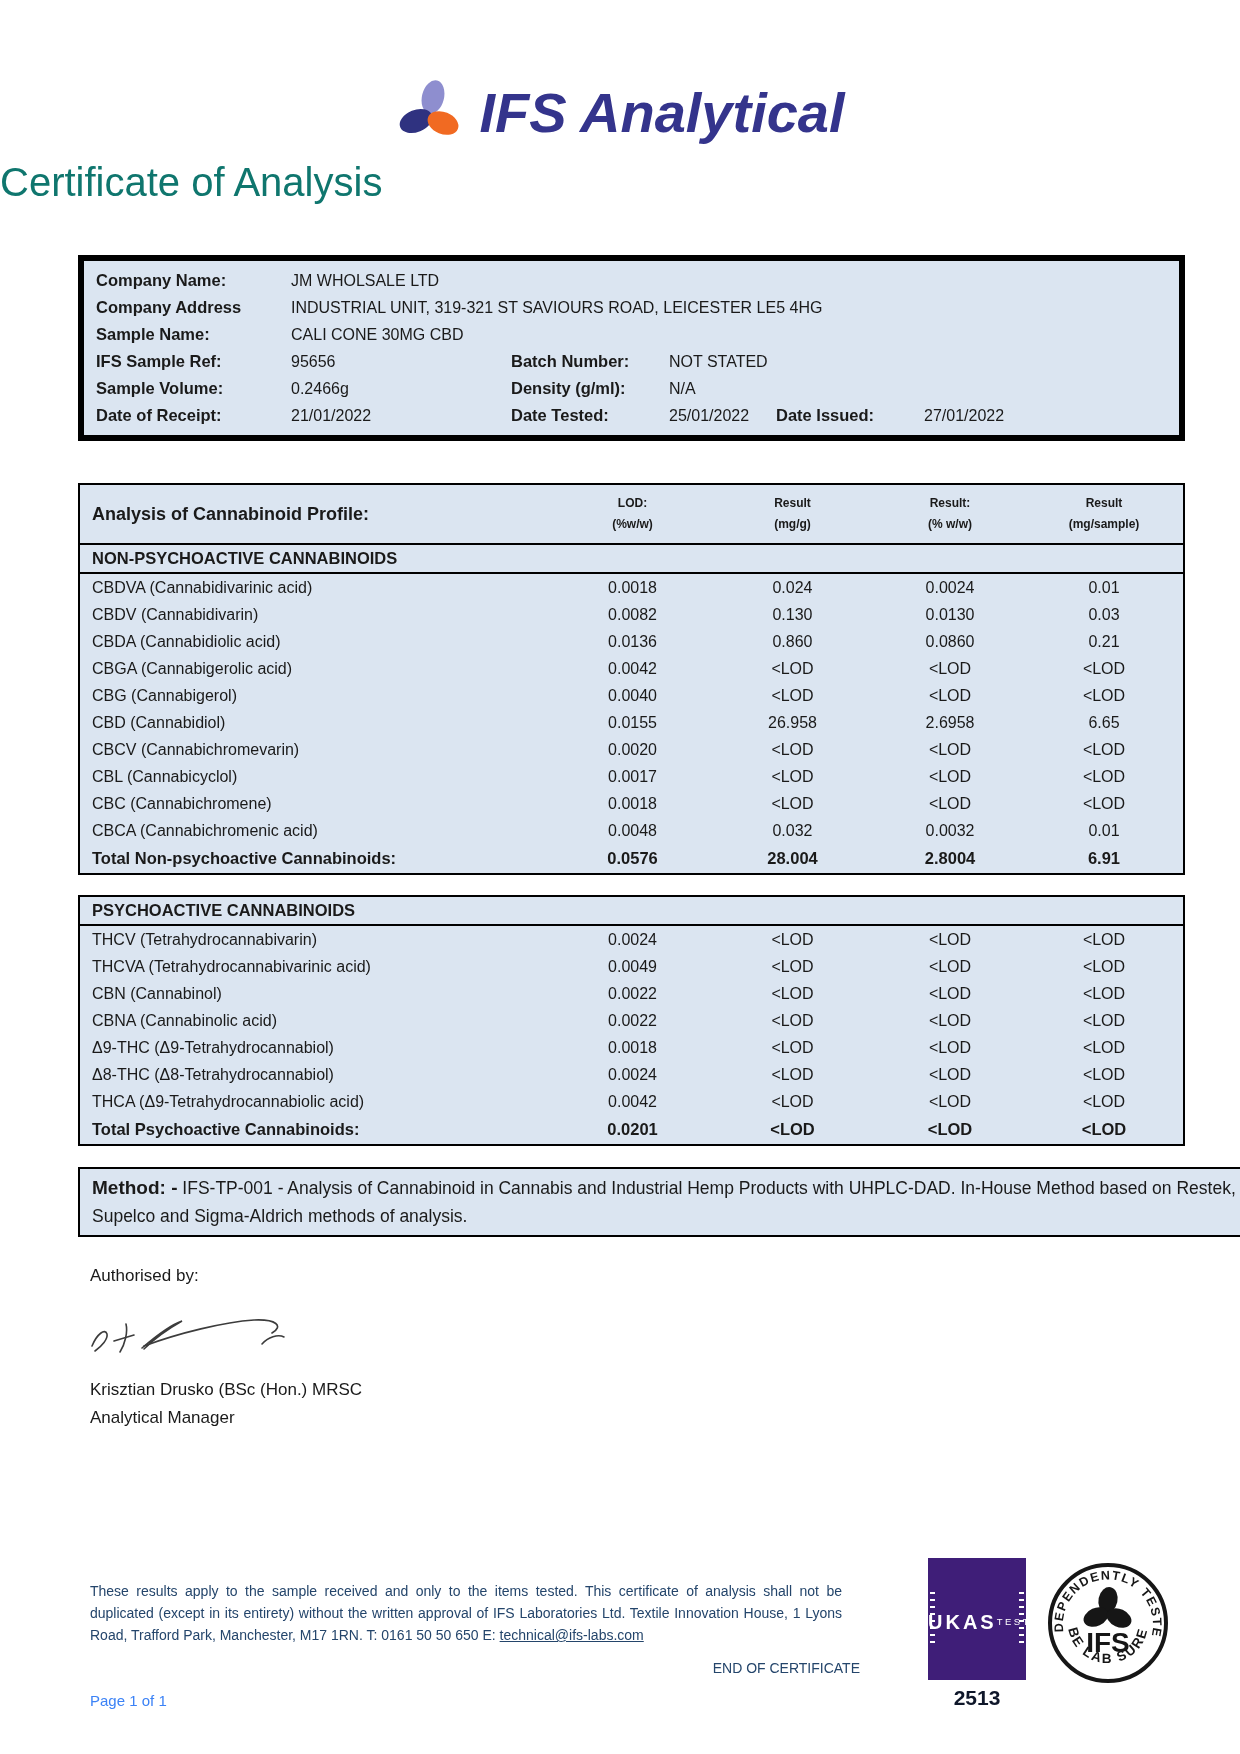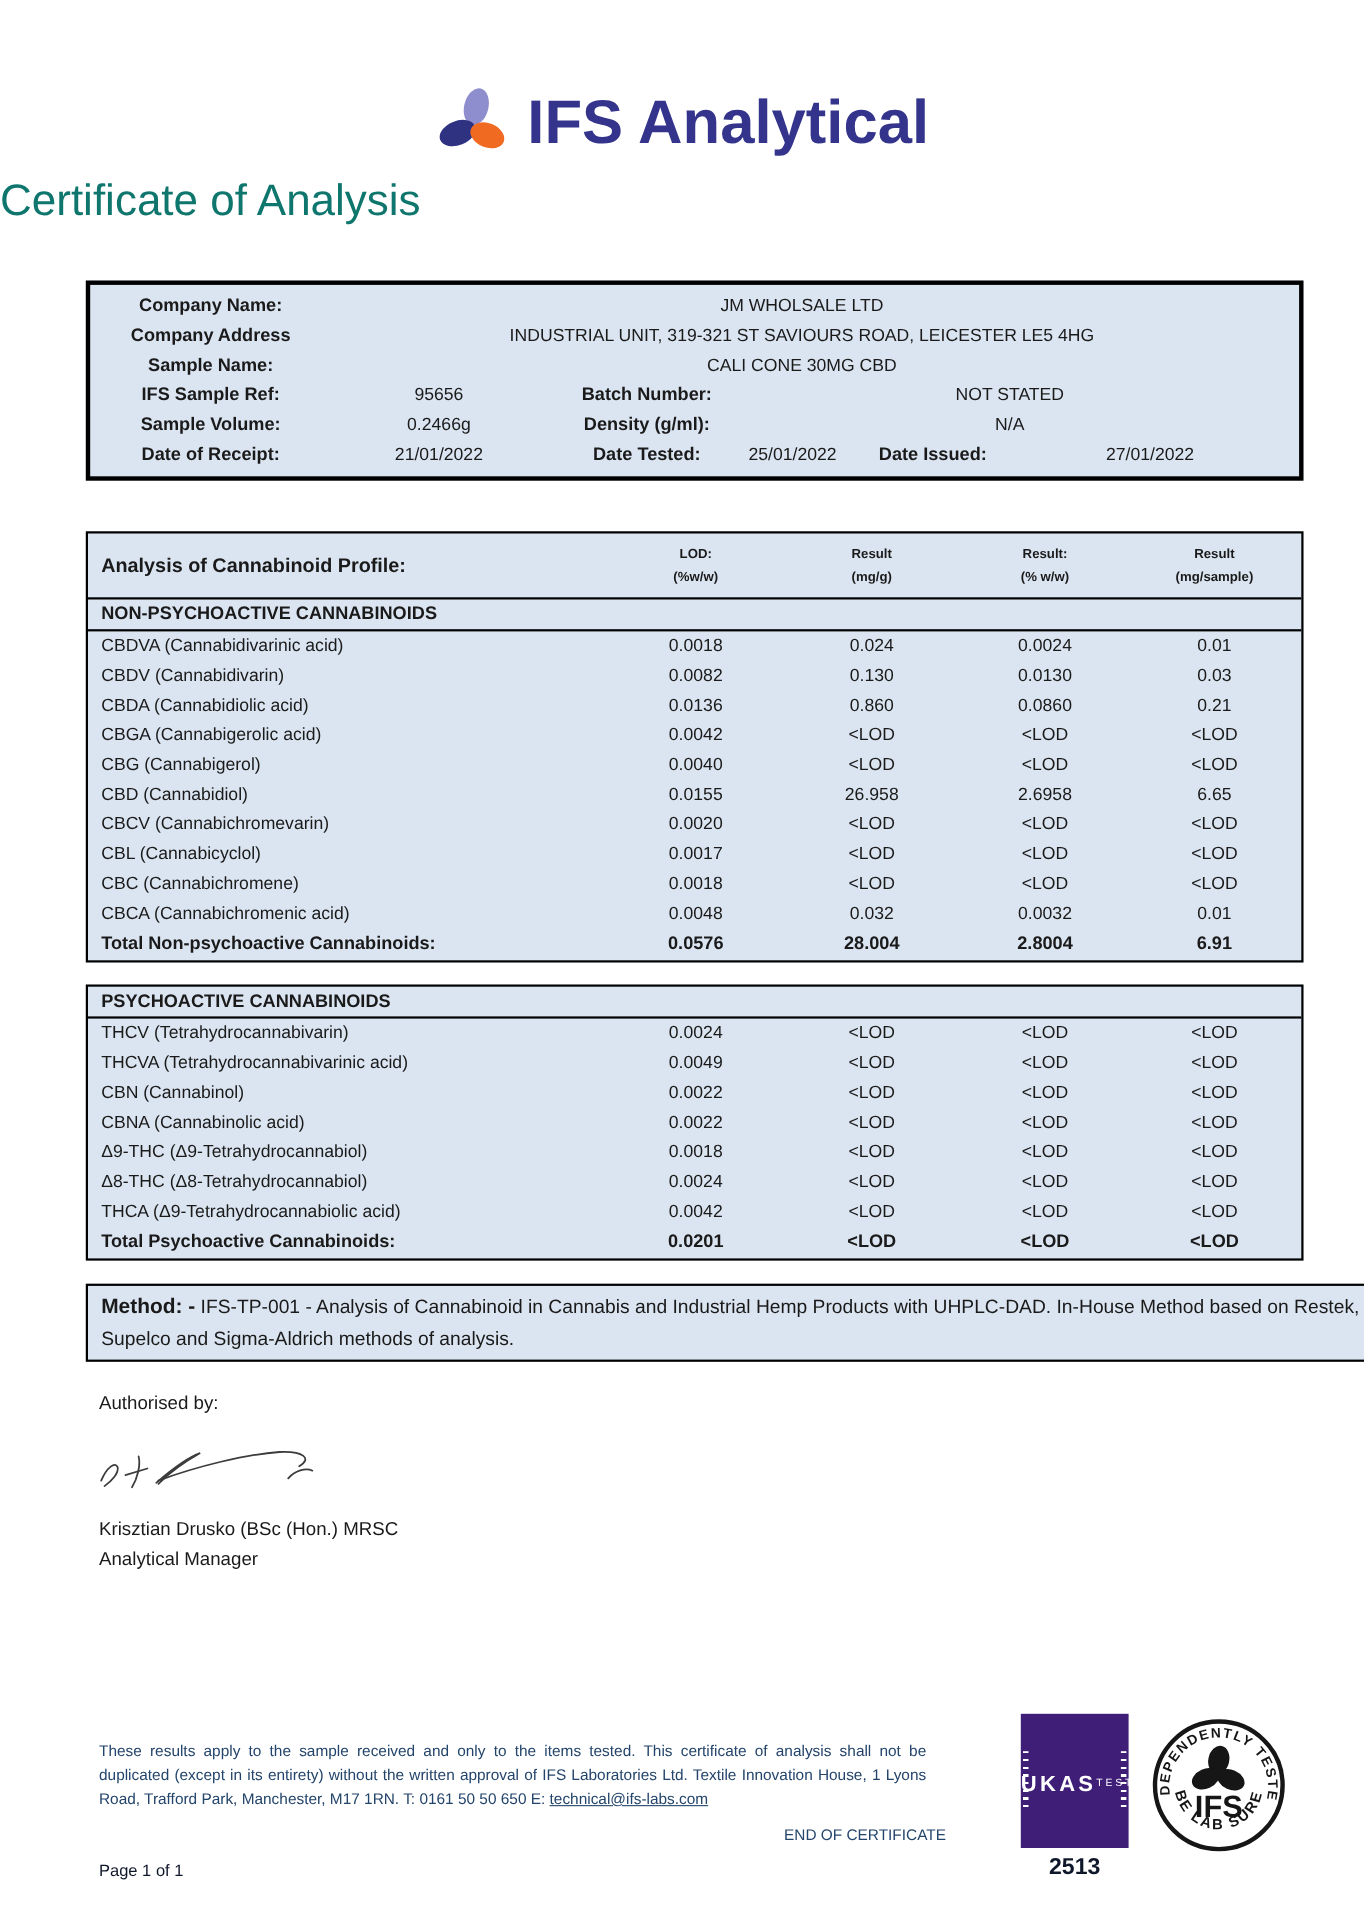--- a/index.html
+++ b/index.html
@@ -1,26 +1,26 @@
 <!DOCTYPE html>
 <html><head>
 <meta charset="utf-8">
 <style>
   html,body{margin:0;padding:0;background:#fff;}
   .page{position:relative;width:1240px;height:1754px;background:#fff;overflow:hidden;
         font-family:"Liberation Sans",sans-serif;color:#1a1a1a;}
 
   
-  .brand-row{position:absolute;top:78px;left:0;width:100%;display:flex;justify-content:center;align-items:flex-start;gap:14px;}
+  .brand-row{position:absolute;top:78px;left:0;width:100%;display:flex;justify-content:center;align-items:center;gap:14px;font-style:italic;}
   .brand-text{font-size:56px;font-weight:bold;color:#34348c;letter-spacing:0px;}
   .doc-title{position:absolute;top:160px;left:0;width:100%;font-size:40px;color:#0f766e;}
 
   
   .info-table{position:absolute;left:78px;top:255px;width:1107px;box-sizing:border-box;
-              background:#dbe5f1;border:4px solid #000000;padding:6px 0;text-align:center;}
+              background:#dbe5f1;border:6px solid #000000;padding:6px 0;}
   .inf-row{display:grid;grid-template-columns:195px 220px 158px 107px 148px 1fr;
            padding:0 12px;line-height:27px;font-size:16px;}
   .inf-label{font-weight:bold;font-size:16.5px;}
   .span-rest{grid-column:2 / -1;}
   .span-rest4{grid-column:4 / -1;}
 
   
   .ctable{position:absolute;left:78px;width:1107px;box-sizing:border-box;border:2px solid #000;background:#dbe5f1;}
   .t1{top:483px;} .t2{top:895px;}
   .ct-grid{display:grid;grid-template-columns:475px 155px 165px 150px 1fr;}
@@ -43,21 +43,21 @@
   .auth{position:absolute;left:90px;top:1262px;font-size:17px;}
   .auth-line{line-height:28px;}
   .sig{display:block;margin:6px 0 14px -6px;}
 
   
   .disclaimer{position:absolute;left:90px;top:1580px;width:752px;font-size:14px;line-height:22px;
               color:#24456b;text-align:justify;}
   .email-link{text-decoration:underline;color:#24456b;cursor:pointer;}
   .end-cert{position:absolute;left:140px;top:1660px;width:720px;text-align:right;
             font-size:14px;color:#24456b;}
-  .page-num{position:absolute;left:90px;top:1692px;font-size:15px;color:#0f172a;}
+  .page-num{position:absolute;left:90px;top:1692px;font-size:15px;color:#3b82f6;}
 
   .ukas-box{position:absolute;left:928px;top:1558px;width:98px;height:122px;background:#3f1e78;
             display:flex;flex-direction:row;align-items:center;justify-content:flex-start;padding-top:6px;box-sizing:border-box;}
   .ukas-ticks{position:absolute;top:34px;width:5px;height:52px;
               background:repeating-linear-gradient(to bottom,#fff 0 2px,transparent 2px 7px);}
   .ticks-l{left:2px;} .ticks-r{right:2px;}
   .ukas-name{color:#fff;font-weight:bold;font-size:20px;letter-spacing:3px;line-height:22px;}
   .ukas-sub{color:#fff;font-size:9.5px;letter-spacing:2.5px;line-height:14px;}
   .ukas-num{position:absolute;left:928px;top:1686px;width:98px;text-align:center;
             font-size:21px;font-weight:bold;color:#0f172a;}

